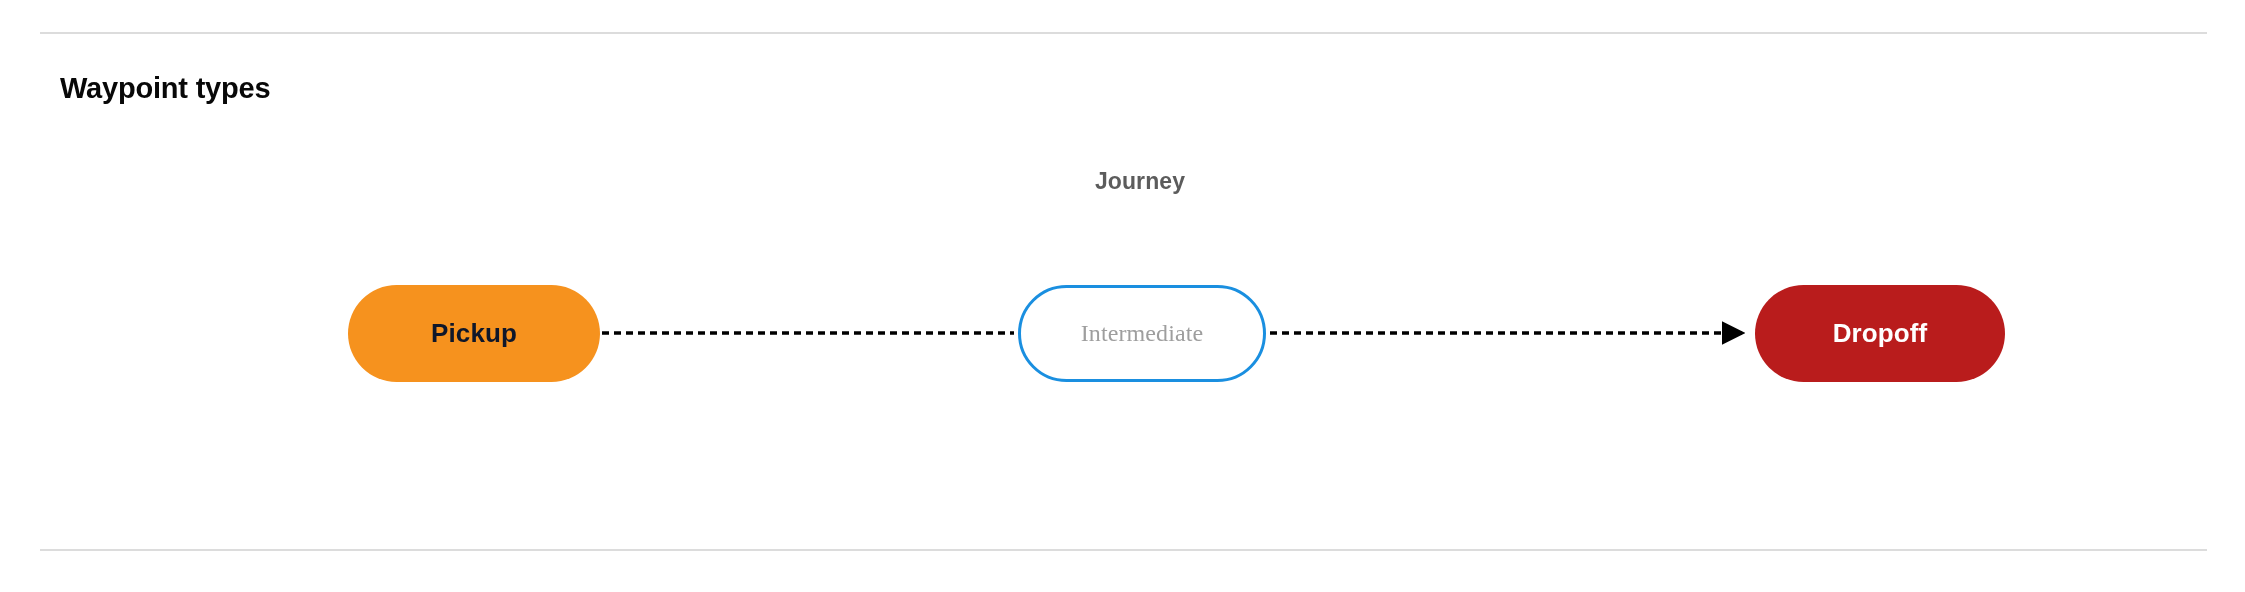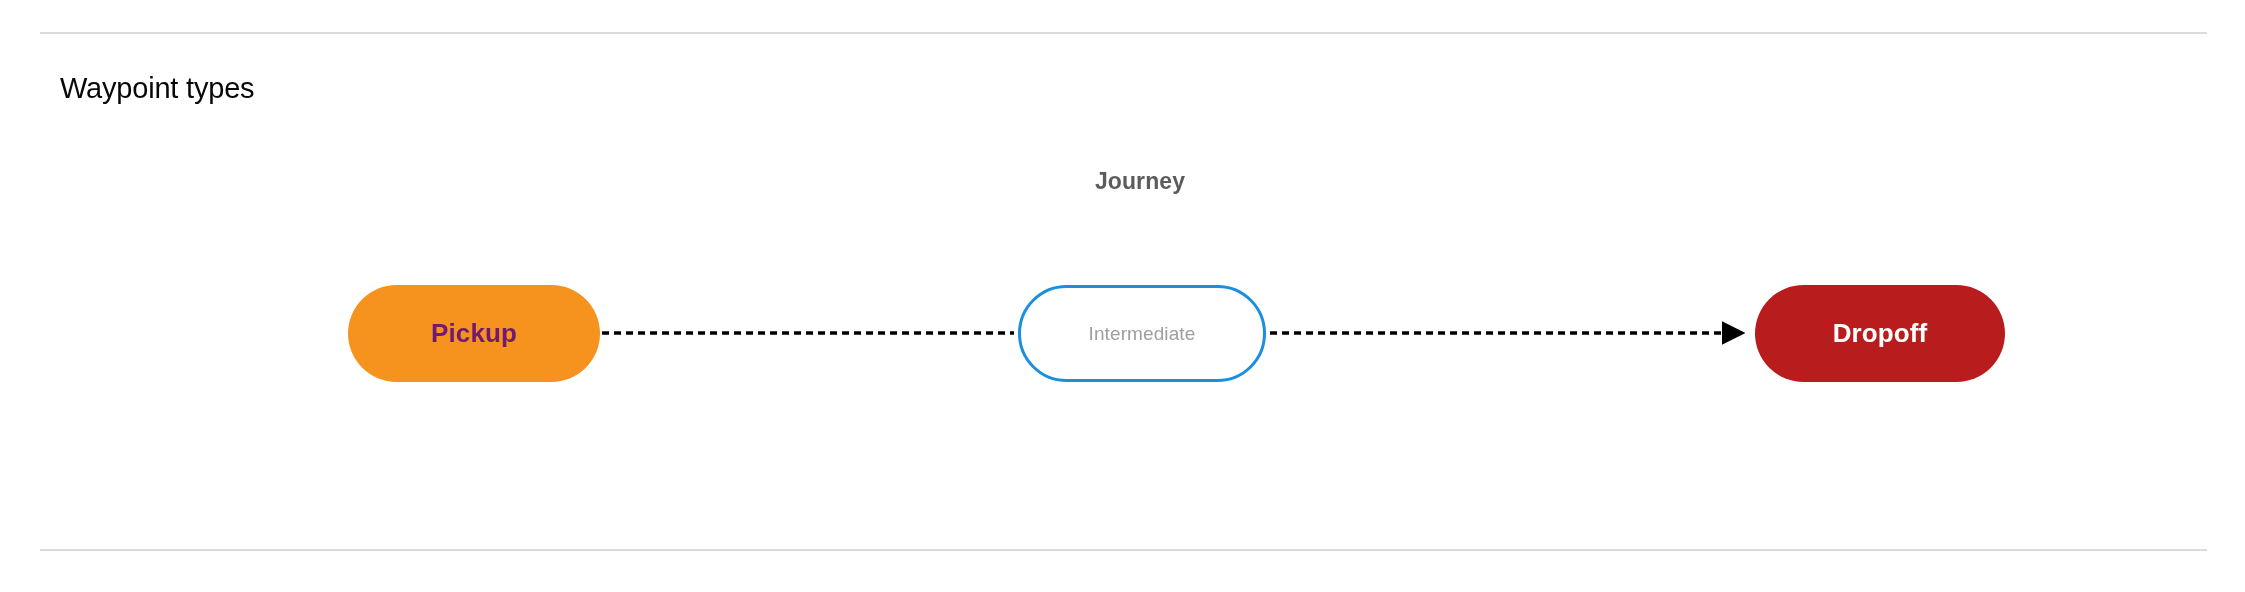--- a/index.html
+++ b/index.html
@@ -33,21 +33,21 @@
   }
   .divider--top    { top: 32px; }
   .divider--bottom { top: 549px; }
 
   
   .section-title {
     position: absolute;
     left: 60px;
     top: 72px;
     font-size: 29px;
-    font-weight: normal;
+    font-weight: bold;
     color: #080808;
     letter-spacing: -0.2px;
     white-space: nowrap;
   }
 
   
   .diagram {
     position: absolute;
     left: 0;
     top: 0;
@@ -91,31 +91,32 @@
     font-size: 26px;
     font-weight: bold;
     letter-spacing: 0.1px;
     white-space: nowrap;
   }
 
   .node--pickup {
     left: 348px;
     width: 252px;
     background: #F6921E;
-    color: #701a75;
+    color: #0f172a;
   }
 
   .node--intermediate {
     left: 1018px;
     width: 248px;
     background: #ffffff;
     border: 3px solid #1a8fe0;
     color: #9e9e9e;
     font-weight: normal;
-    font-size: 19px;
+    font-size: 24px;
+    font-family: Liberation Serif, serif;
   }
 
   .node--dropoff {
     left: 1755px;
     width: 250px;
     background: #b91c1c;
     color: #ffffff;
   }
 </style>
 </head>

